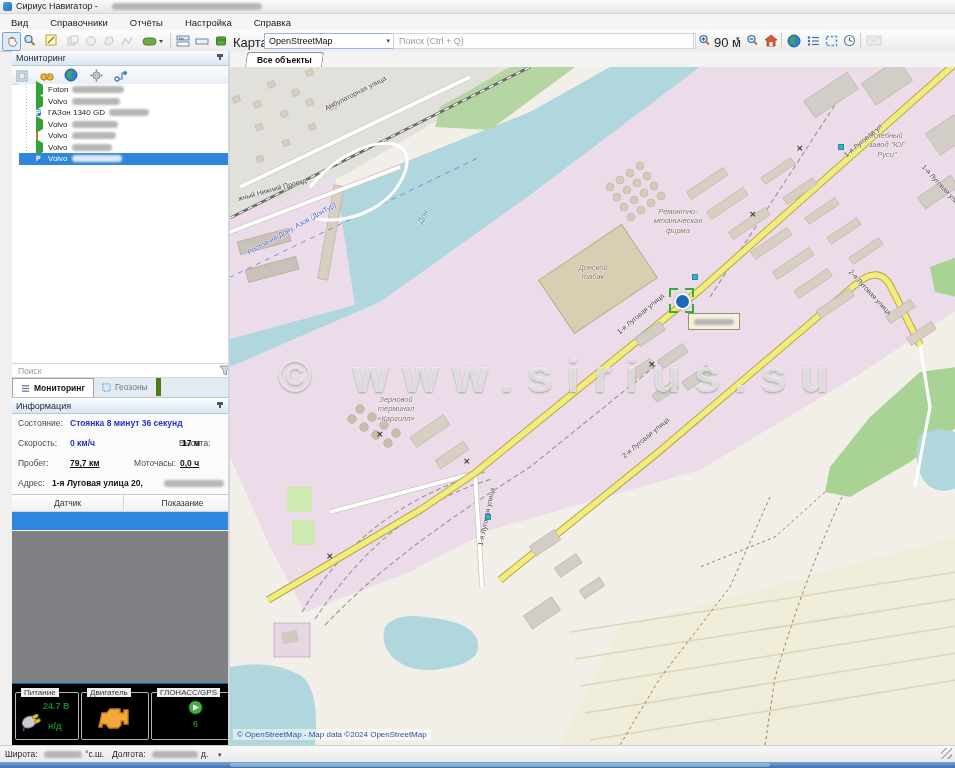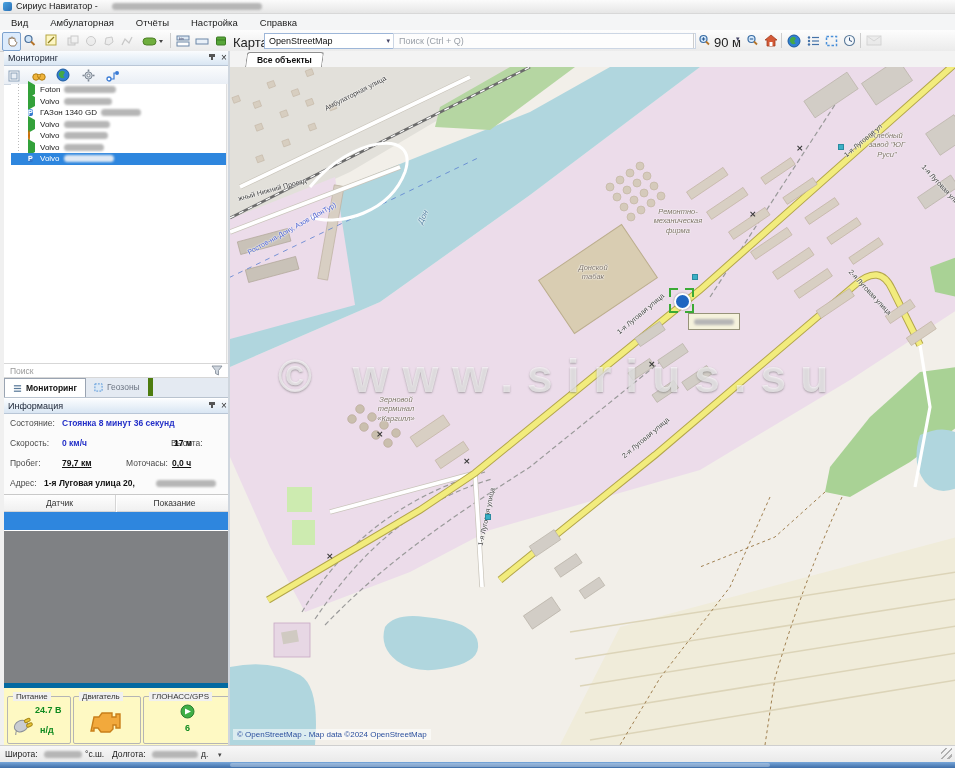--- a/index.html
+++ b/index.html
@@ -17,21 +17,21 @@
   .toolbar{left:0;top:30px;width:955px;height:21px;background:linear-gradient(#fdfdfd,#ebebeb);border-bottom:1px solid #cfcfcf;}
   .tbtn{position:absolute;top:2px;width:17px;height:17px;display:flex;align-items:center;justify-content:center;}
   .tbtn.sel{border:1px solid #7da2ce;background:#dcebfc;border-radius:2px;}
   .tbtn.dis{opacity:.4;}
   .tsep{position:absolute;top:3px;width:1px;height:15px;background:#cdcdcd;}
   .tlabel{position:absolute;top:5px;font-size:13px;color:#222;}
   .combo{position:absolute;top:3px;height:14px;background:#fff;border:1px solid #9db6d8;font-size:9px;color:#111;line-height:14px;padding-left:4px;}
   .combo .car{position:absolute;right:3px;top:0;color:#446;font-size:7px;}
   .searchbox{position:absolute;top:3px;height:14px;background:#fdfdfd;border:1px solid #ccd6e4;font-size:9px;color:#9aa0a8;line-height:14px;padding-left:5px;}
   
-  .sidebar{left:4px;top:51px;width:228px;height:694px;background:#fff;border-right:1px solid #b9c3cf;}
+  .sidebar{left:12px;top:51px;width:228px;height:694px;background:#fff;border-right:1px solid #b9c3cf;}
   .phdr{position:absolute;left:0;width:228px;height:15px;background:linear-gradient(#fafcfe,#d9e6f3);border-bottom:1px solid #b9c6d6;font-size:9px;color:#20293a;line-height:15px;padding-left:4px;box-sizing:border-box;}
   .pinbtn{position:absolute;top:3px;width:10px;height:10px;}
   .pin-shape{width:2px;height:6px;background:#555;margin:0 auto;position:relative;}
   .pin-shape:before{content:"";position:absolute;left:-2px;top:0;width:6px;height:3px;background:#555;}
   .xbtn{position:absolute;top:0;width:12px;height:14px;color:#333;font-size:10px;line-height:14px;text-align:center;}
   .ptools{position:absolute;left:0;top:15px;width:228px;height:18px;background:linear-gradient(#fbfcfd,#e9eef5);border-bottom:1px solid #cfd8e2;}
   .pt{position:absolute;top:2px;width:14px;height:14px;}
   .tree{position:absolute;left:0;top:33px;width:222px;height:280px;background:#fff;font-size:8px;color:#222;margin-left:7px;}
   .trow{position:relative;height:11.5px;display:flex;align-items:center;padding-left:17px;white-space:nowrap;}
   .trow.sel{background:#2e86de;color:#fff;}
@@ -51,21 +51,21 @@
   .infobody{position:absolute;left:0;top:363px;width:228px;height:80px;background:#fbfbfb;font-size:8.5px;color:#444;}
   .il{position:absolute;color:#4a4a4a;}
   .iv{position:absolute;font-weight:bold;color:#111;white-space:nowrap;}
   .iv.blue{color:#2430c8;}
   .iv.und{text-decoration:underline;}
   .sensors{position:absolute;left:0;top:443px;width:228px;height:37px;background:#fff;border-top:1px solid #c9c9c9;}
   .shdr{position:absolute;top:0;height:17px;font-size:8.5px;color:#333;line-height:17px;text-align:center;background:linear-gradient(#fefefe,#f0f0f0);border-bottom:1px solid #d5d5d5;box-sizing:border-box;}
   .srow{position:absolute;top:17px;left:0;width:228px;height:18px;background:#2e86de;color:#fff;font-size:8px;line-height:18px;white-space:pre;}
   .darkpane{position:absolute;left:0;top:480px;width:228px;height:152px;background:#7f8184;}
   
-  .gauges{position:absolute;left:0;top:632px;width:228px;height:61px;background:#fef9c3;border-top:5px solid #0369a1;}
+  .gauges{position:absolute;left:0;top:632px;width:228px;height:61px;background:#000000;border-top:1px solid #0369a1;}
   .gbx{position:absolute;top:8px;height:46px;border:1px solid #b5b5b5;border-radius:2px;}
   .glegend{position:absolute;top:-5px;left:5px;background:#f0f0f0;padding:0 3px;font-size:8px;color:#333;}
   .gv{font-size:9px;font-weight:bold;color:#0f8a1f;}
   
   .statusbar{left:0;top:745px;width:955px;height:17px;background:linear-gradient(#f7f7f7,#e9e9e9);border-top:1px solid #cfcfcf;font-size:8.5px;color:#222;line-height:17px;}
   .taskstrip{left:0;top:762px;width:955px;height:6px;background:linear-gradient(#77a6d9,#3f6ea8);}
   .taskglow{left:230px;top:763px;width:540px;height:4px;background:rgba(255,255,255,.3);border-radius:2px;}
   .grip{left:941px;top:748px;width:11px;height:11px;background-image:repeating-linear-gradient(135deg,transparent 0 3px,#b0b0b0 3px 4.5px);}
   
   .splitter{left:228px;top:51px;width:2px;height:694px;background:#cfd6de;}
@@ -90,21 +90,21 @@
 <body>
 
 <div class="abs titlebar">
   <div class="abs appicon"></div>
   <span class="abs" style="left:16px;">Сириус Навигатор -</span>
   <span class="redact" style="left:112px;top:3px;width:150px;position:absolute;"></span>
 </div>
 
 <div class="abs menubar">
   <span>Вид</span>
-  <span>Амбулаторная</span>
+  <span>Справочники</span>
   <span>Отчёты</span>
   <span>Настройка</span>
   <span>Справка</span>
 </div>
 
 <div class="abs toolbar">
   <div class="tbtn sel" style="left:2px;">
     <svg width="12" height="12" viewBox="0 0 12 12">
         <path d="M3 6 V3 a1 1 0 0 1 2 0 V2 a1 1 0 0 1 2 0 v1 a1 1 0 0 1 2 0 v2 l1.5 1 c.5.4.5 1-.2 2l-1.5 2 h-4 L3 8 z" fill="#fff" stroke="#7a5c3a" stroke-width=".8"></path>
       </svg>

